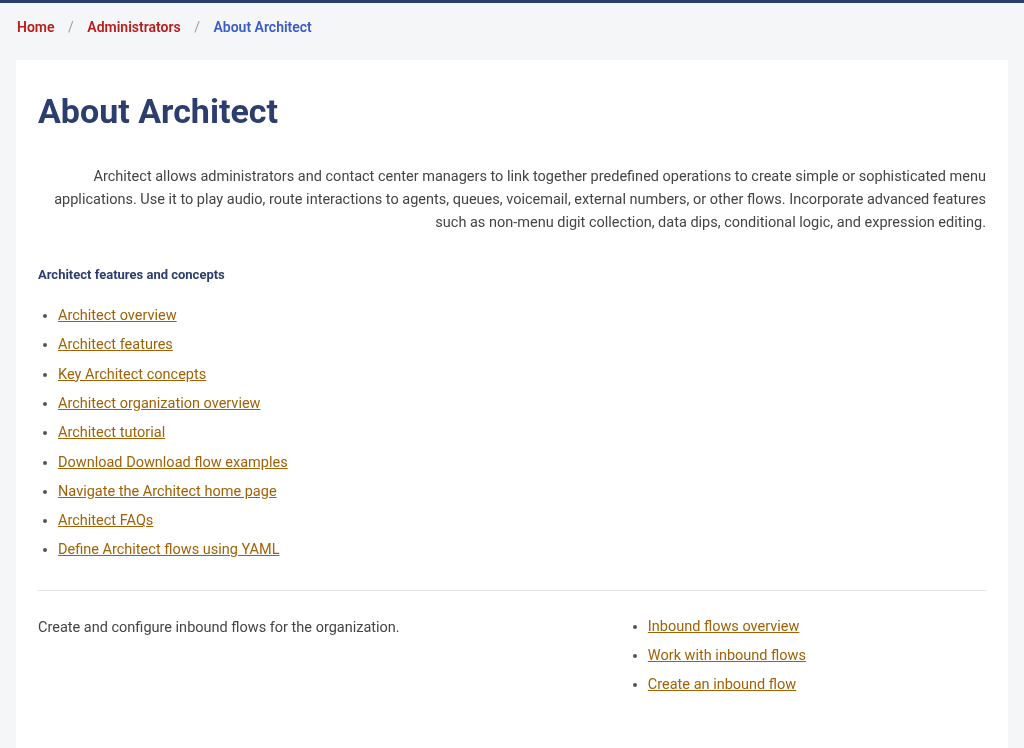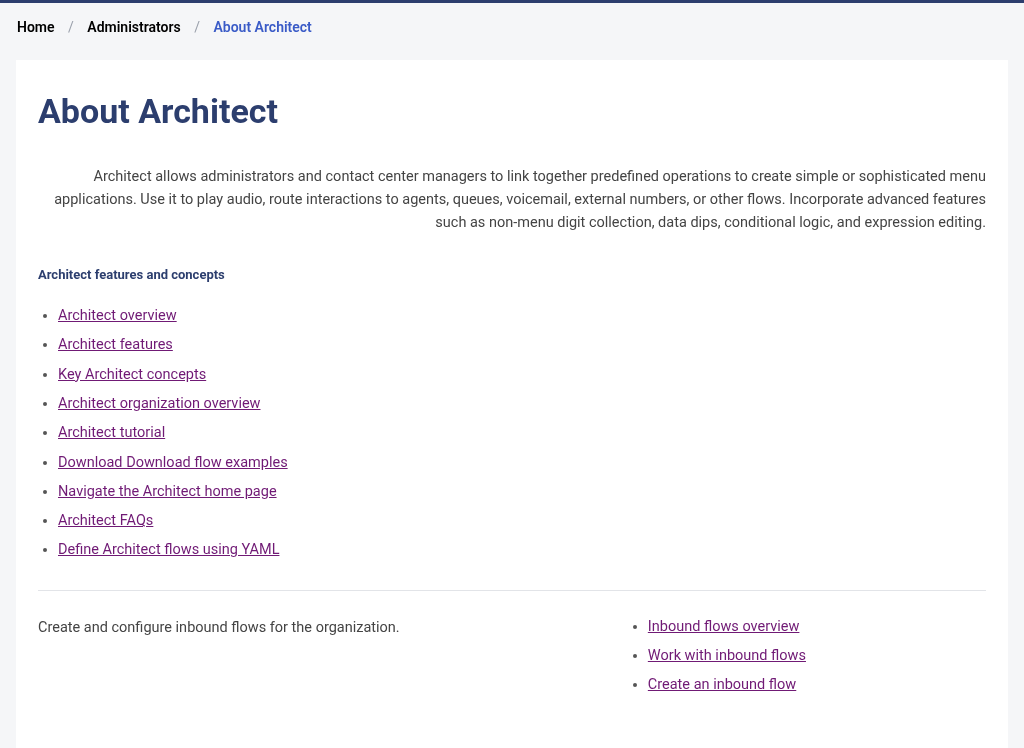--- a/index.html
+++ b/index.html
@@ -18,21 +18,21 @@
       height: 3px;
       background: #2c3e6e;
     }
     .breadcrumb {
       padding: 14px 17px;
       font-size: 14px;
       font-weight: 600;
       color: #2c3e6e;
     }
     .breadcrumb a {
-      color: #000000;
+      color: #b91c1c;
       text-decoration: none;
     }
     .breadcrumb .sep {
       margin: 0 10px;
       color: #9aa0ab;
       font-weight: 400;
     }
     .breadcrumb .current {
       color: #3a5bc7;
     }
@@ -77,21 +77,21 @@
     ul.link-list {
       list-style: disc;
       padding-left: 20px;
     }
     ul.link-list li {
       margin-bottom: 9px;
       color: #555;
       line-height: 1.4;
     }
     ul.link-list li a {
-      color: #701a75;
+      color: #a16207;
       text-decoration: underline;
       font-size: 14.5px;
     }
     hr.divider {
       border: none;
       border-top: 1px solid #e2e4e8;
       margin: 20px 0 26px 0;
     }
   </style>
 </head>

